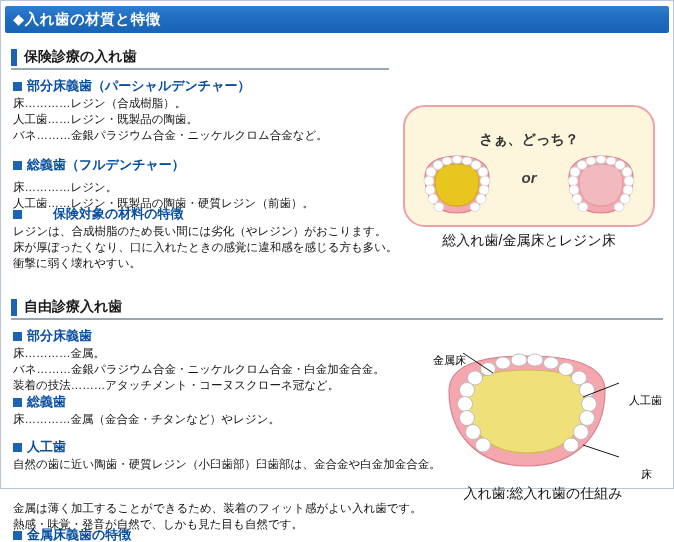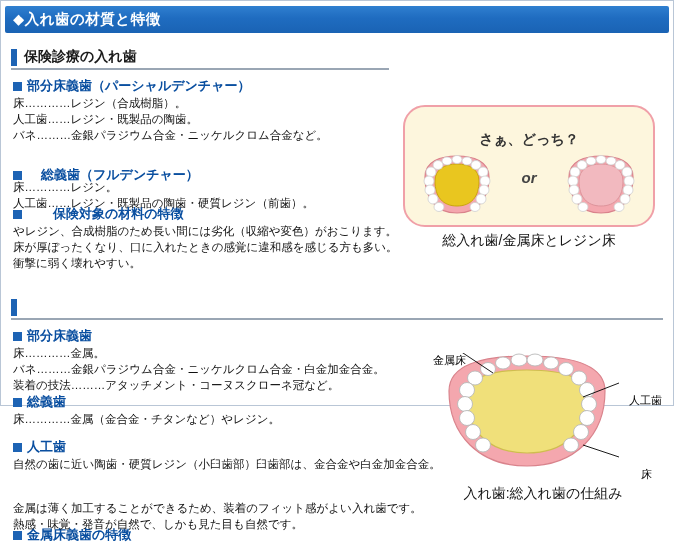--- a/index.html
+++ b/index.html
@@ -11,21 +11,21 @@
     height: 542px;
     background: #ffffff;
     font-family: "Liberation Sans", "DejaVu Sans", sans-serif;
     font-size: 12px;
     color: #000000;
     overflow: hidden;
   }
   .page {
     position: relative;
     width: 674px;
-    height: 406px;
+    height: 489px;
     box-sizing: border-box;
     border: 1px solid #b9c6d6;
     background: #ffffff;
   }
 
   
   .title-bar {
     position: absolute;
     left: 4px;
     top: 5px;
@@ -174,32 +174,32 @@
   </div>
 
   <div class="sub-head" style="left:12px; top:76px;">
     <span class="sq"></span>
     <span class="sub-text">部分床義歯（パーシャルデンチャー）</span>
   </div>
   <div class="body-text" style="left:12px; top:94px; width:378px;">床…………レジン（合成樹脂）。
 人工歯……レジン・既製品の陶歯。
 バネ………金銀パラジウム合金・ニッケルクロム合金など。</div>
 
-  <div class="sub-head" style="left:12px; top:165px;gap:14px;">
+  <div class="sub-head" style="left:12px; top:155px;">
     <span class="sq"></span>
     <span class="sub-text">総義歯（フルデンチャー）</span>
   </div>
   <div class="body-text" style="left:12px; top:166px; width:378px;margin-top:12px;">床…………レジン。
 人工歯……レジン・既製品の陶歯・硬質レジン（前歯）。</div>
 
   <div class="sub-head" style="left:12px; top:204px;gap:26px;">
     <span class="sq"></span>
     <span class="sub-text">保険対象の材料の特徴</span>
   </div>
-  <div class="body-text" style="left:12px; top:222px; width:386px;">やレジン、合成樹脂のため長い間には劣化（収縮や変色）がおこります。
+  <div class="body-text" style="left:12px; top:222px; width:386px;">レジンは、合成樹脂のため長い間には劣化（やレジン）がおこります。
 床が厚ぼったくなり、口に入れたときの感覚に違和感を感じる方も多い。
 衝撃に弱く壊れやすい。</div>
 
   <div class="fig1">
     <span class="q-text">さぁ、どっち？</span>
     <span class="or-text">or</span>
 
     <svg class="denture left" viewBox="0 0 76 62">
       <path d="M6 22 C6 6 22 1 38 1 C54 1 70 6 70 22 C70 42 60 58 38 58 C16 58 6 42 6 22 Z" fill="#f4a7ae" stroke="#d9838c" stroke-width="1.2"></path>
       <path d="M16 26 C16 14 26 9 38 9 C50 9 60 14 60 26 C60 42 52 51 38 51 C24 51 16 42 16 26 Z" fill="#e9c61f" stroke="#c9a60f" stroke-width="1"></path>
@@ -242,20 +242,21 @@
         <ellipse cx="20" cy="52" rx="5" ry="4.5"></ellipse>
         <ellipse cx="56" cy="52" rx="5" ry="4.5"></ellipse>
       </g>
     </svg>
   </div>
 
   <div class="caption" style="left:402px; top:231px; width:252px;">総入れ歯/金属床とレジン床</div>
 
   <div class="section-head" style="left:10px; top:295px; width:652px;">
     <span class="marker"></span>
+    <span class="sh-text">自由診療入れ歯</span>
   </div>
 
   <div class="sub-head" style="left:12px; top:326px;">
     <span class="sq"></span>
     <span class="sub-text">部分床義歯</span>
   </div>
   <div class="body-text" style="left:12px; top:344px; width:420px;">床…………金属。
 バネ………金銀パラジウム合金・ニッケルクロム合金・白金加金合金。
 装着の技法………アタッチメント・コーヌスクローネ冠など。</div>
 

